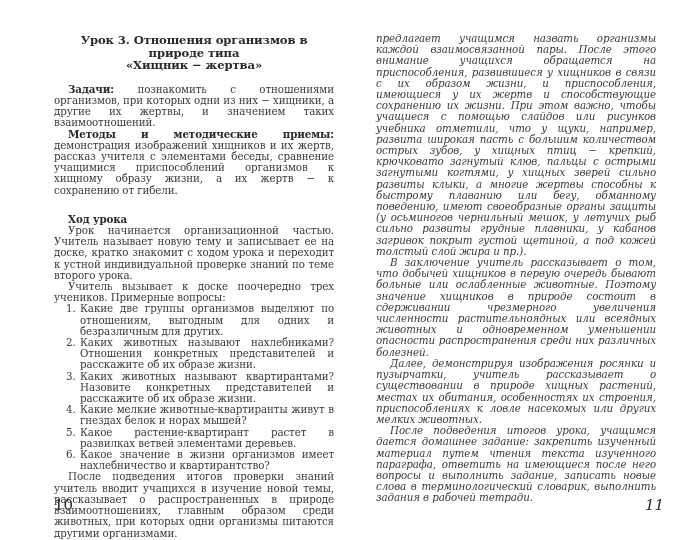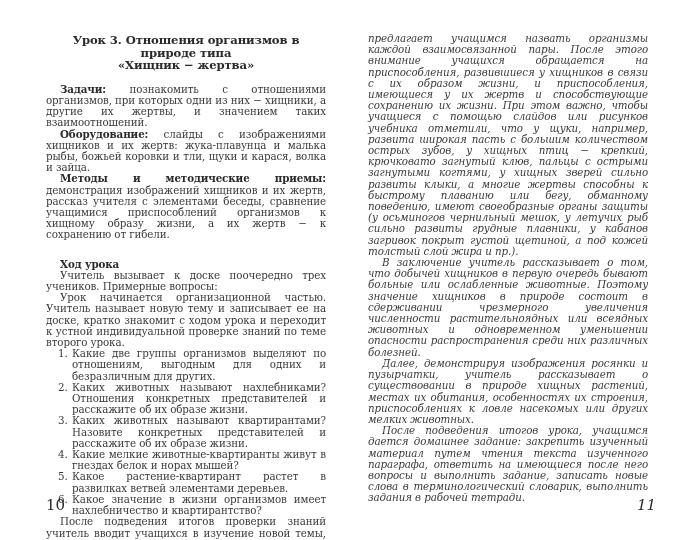--- a/index.html
+++ b/index.html
@@ -4,21 +4,21 @@
   <style>
     html, body { margin: 0; padding: 0; }
     body {
       width: 690px; height: 540px; overflow: hidden;
       background: #ffffff;
       font-family: "DejaVu Serif", "Liberation Serif", serif;
       color: #3a3a3a;
       position: relative;
     }
     .page {
-      position: absolute; top: 0; height: 432px; width: 345px;
+      position: absolute; top: 0; height: 432px; width: 345px; margin-left: 8px;
     }
     .page.left { left: 0; }
     .page.right { left: 345px; font-style: italic; }
     .col {
       position: absolute;
       font-size: 10.3px;
       line-height: 11.2px;
       text-align: justify;
       letter-spacing: -0.1px;
     }
@@ -52,26 +52,25 @@
 <body>
 
 <div class="page left">
   <div class="col">
     <h2 class="lesson-title">
       <span>Урок 3. Отношения организмов в природе типа</span><br>
       <span>«Хищник − жертва»</span>
     </h2>
     <div class="gap-s" style="height:12px"></div>
     <p><span class="b">Задачи:</span><span> познакомить с отношениями организмов, при которых одни из них − хищники, а другие их жертвы, и значением таких взаимоотношений.</span></p>
-    <p><span class="b">Оборудование:</span><span> слайды с изображениями хищников и их жертв: жука-плавунца и малька рыбы, божьей коровки и тли, щуки и карася, волка и зайца.</span></p>
     <p><span class="b">Методы и методические приемы:</span><span> демонстрация изображений хищников и их жертв, рассказ учителя с элементами беседы, сравнение учащимися приспособлений организмов к хищному образу жизни, а их жертв − к сохранению от гибели.</span></p>
     <div class="gap-m"></div>
     <p class="section-head">Ход урока</p>
+    <p>Урок начинается организационной частью. Учитель называет новую тему и записывает ее на доске, кратко знакомит с ходом урока и переходит к устной индивидуальной проверке знаний по теме второго урока.</p>
     <p>Учитель вызывает к доске поочередно трех учеников. Примерные вопросы:</p>
-    <p>Урок начинается организационной частью. Учитель называет новую тему и записывает ее на доске, кратко знакомит с ходом урока и переходит к устной индивидуальной проверке знаний по теме второго урока.</p>
     <ol>
       <li><span class="num">1.</span><span>Какие две группы организмов выделяют по отношениям, выгодным для одних и безразличным для других.</span></li>
       <li><span class="num">2.</span><span>Каких животных называют нахлебниками? Отношения конкретных представителей и расскажите об их образе жизни.</span></li>
       <li><span class="num">3.</span><span>Каких животных называют квартирантами? Назовите конкретных представителей и расскажите об их образе жизни.</span></li>
       <li><span class="num">4.</span><span>Какие мелкие животные-квартиранты живут в гнездах белок и норах мышей?</span></li>
       <li><span class="num">5.</span><span>Какое растение-квартирант растет в развилках ветвей элементами деревьев.</span></li>
       <li><span class="num">6.</span><span>Какое значение в жизни организмов имеет нахлебничество и квартирантство?</span></li>
     </ol>
     <p>После подведения итогов проверки знаний учитель вводит учащихся в изучение новой темы, рассказывает о распространенных в природе взаимоотношениях, главным образом среди животных, при которых одни организмы питаются другими организмами.</p>
 

